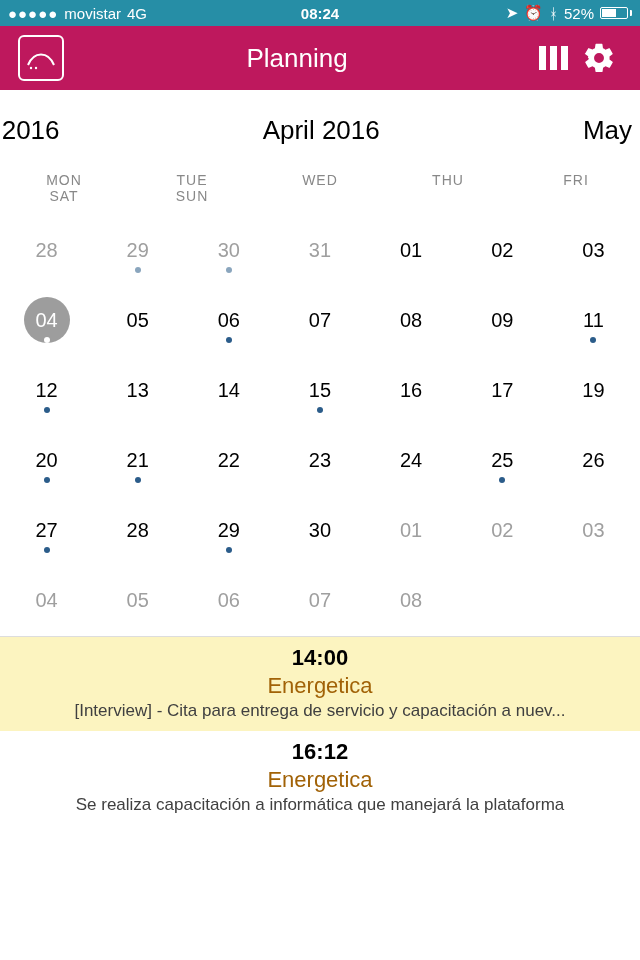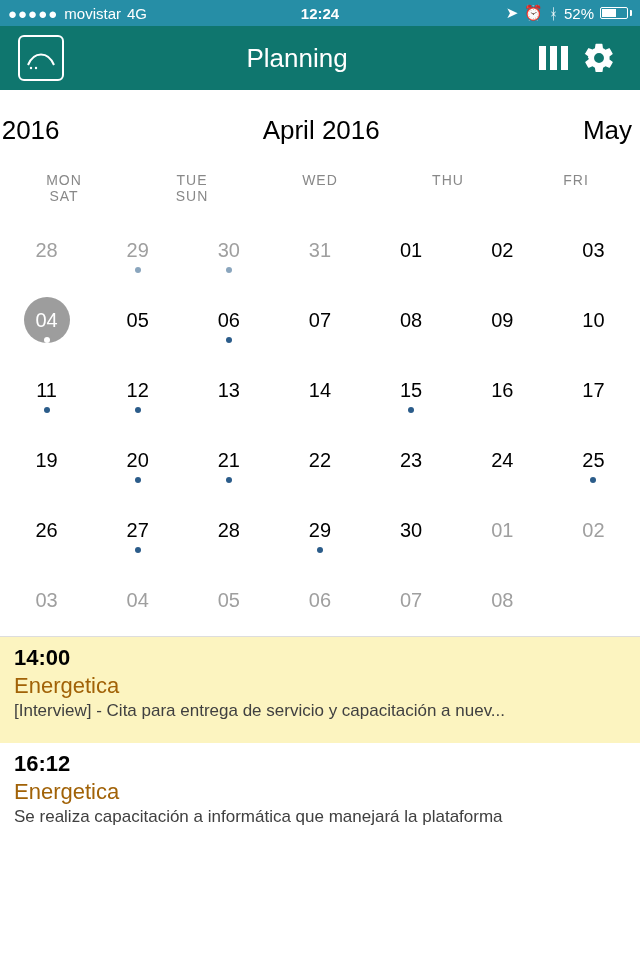--- a/index.html
+++ b/index.html
@@ -9,21 +9,21 @@
   .status-bar { height: 26px; background: #268ea6; color: #fff; display: flex; align-items: center; justify-content: space-between; padding: 0 8px; font-size: 15px; font-weight: 500; }
   .status-left, .status-right { display: flex; align-items: center; gap: 6px; }
   .status-center { position: absolute; left: 50%; transform: translateX(-50%); font-weight: 600; }
   .dots { letter-spacing: 1px; }
   .battery { display: inline-flex; align-items: center; gap: 2px; }
   .battery-body { width: 28px; height: 12px; border: 1.5px solid #fff; border-radius: 2px; position: relative; }
   .battery-fill { position: absolute; left: 1px; top: 1px; bottom: 1px; width: 52%; background: #fff; }
   .battery-tip { width: 2px; height: 6px; background: #fff; border-radius: 0 1px 1px 0; }
 
   
-  .nav-bar { height: 64px; background: #0f766e; display: flex; align-items: center; justify-content: space-between; padding: 0 18px; }
+  .nav-bar { height: 64px; background: #be185d; display: flex; align-items: center; justify-content: space-between; padding: 0 18px; }
   .nav-title { color: #fff; font-size: 26px; font-weight: 500; text-align: center; flex: 1; }
   .nav-icon { width: 46px; display: flex; justify-content: center; align-items: center; }
   .logo-box { width: 46px; height: 46px; border: 2px solid #fff; border-radius: 6px; display: flex; align-items: center; justify-content: center; }
   .logo-box svg { width: 34px; height: 34px; }
   .cols-icon { display: flex; gap: 4px; }
   .cols-icon div { width: 7px; height: 24px; background: #fff; }
   .gear-icon svg { width: 34px; height: 34px; fill: #fff; }
 
   
   .month-strip { height: 56px; display: flex; align-items: center; justify-content: space-between; padding: 0 12px; font-size: 26px; font-weight: 400; color: #000; margin-top: 12px; }
@@ -40,37 +40,37 @@
   .day { position: relative; height: 44px; display: flex; align-items: center; justify-content: center; font-size: 20px; font-weight: 500; color: #000; }
   .day.dim { color: #9f9f9f; }
   .day .dot { position: absolute; bottom: -1px; left: 50%; transform: translateX(-50%); width: 6px; height: 6px; border-radius: 50%; background: #2b5c8a; }
   .day.dim .dot { background: #8aa5bd; }
   .day.selected::before { content: ""; position: absolute; width: 46px; height: 46px; border-radius: 50%; background: #9d9d9d; z-index: 0; }
   .day.selected span.num { position: relative; z-index: 1; color: #fff; }
   .day.selected .dot { background: #fff; z-index: 1; }
 
   
   .events { border-top: 1px solid #ddd; }
-  .event { padding: 8px 14px 22px; }
+  .event { padding: 8px 14px 10px; text-align: center; }
   .event.highlight { background: #fcf4c0; }
   .event-time { font-size: 22px; font-weight: 700; color: #000; margin-bottom: 2px; }
   .event-title { font-size: 22px; font-weight: 400; color: #a16207; margin-bottom: 2px; }
   .event-desc { font-size: 17px; color: #404040; white-space: nowrap; overflow: hidden; text-overflow: ellipsis; }
 
 </style>
 </head>
 <body>
 
 <div class="status-bar">
   <div class="status-left">
     <span class="dots">●●●●●</span>
     <span>movistar</span>
     <span>4G</span>
   </div>
-  <div class="status-center">12:24</div>
+  <div class="status-center">08:24</div>
   <div class="status-right">
     <span>➤</span>
     <span>⏰</span>
     <span>ᚼ</span>
     <span>52%</span>
     <span class="battery">
       <span class="battery-body">
           <span class="battery-fill"></span>
         </span>
       <span class="battery-tip"></span>
@@ -157,23 +157,20 @@
     <div class="day">
       <span class="num">07</span>
     </div>
     <div class="day">
       <span class="num">08</span>
     </div>
     <div class="day">
       <span class="num">09</span>
     </div>
     <div class="day">
-      <span class="num">10</span>
-    </div>
-    <div class="day">
       <span class="num">11</span>
       <span class="dot"></span>
     </div>
     <div class="day">
       <span class="num">12</span>
       <span class="dot"></span>
     </div>
     <div class="day">
       <span class="num">13</span>
     </div>

